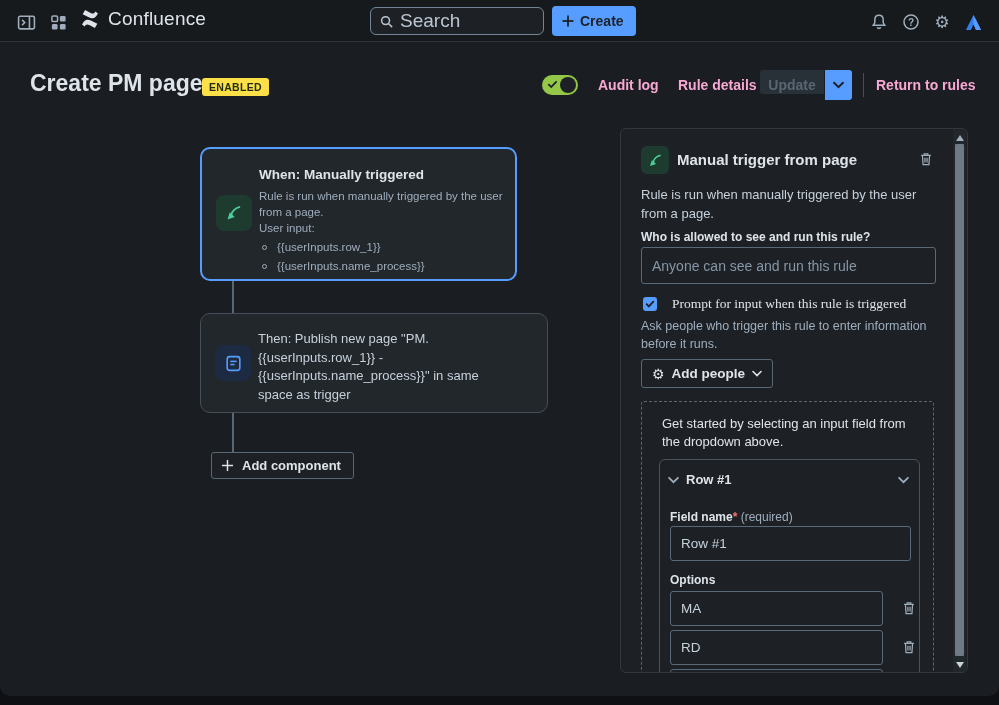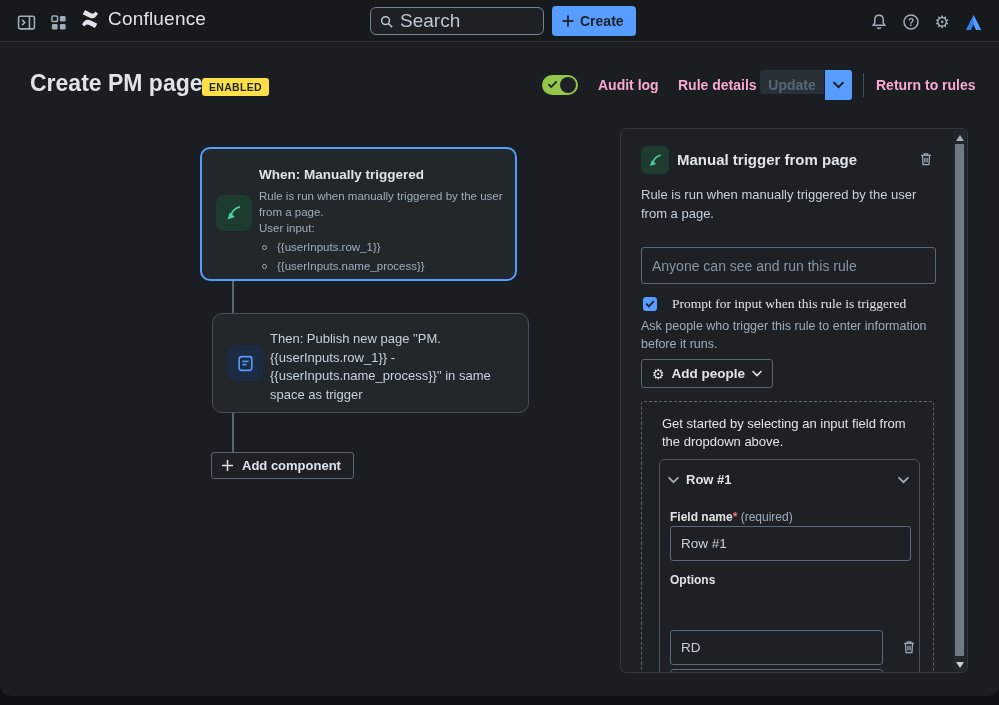--- a/index.html
+++ b/index.html
@@ -24,21 +24,21 @@
   .toggle .knob { position:absolute; right:2px; top:2px; width:16px; height:16px; background:#1d2125; border-radius:50%; }
   .toggle .tick { position:absolute; left:5px; top:4px; }
   .hdr-link { position:absolute; top:77px; color:#f9a8d4; font-size:14px; font-weight:600; cursor:pointer; }
   .update-btn { position:absolute; left:760px; top:70px; width:64px; height:24px; background:#283038; color:#596773; font-size:14px; font-weight:600; border:none; border-radius:3px 0 0 3px; cursor:not-allowed; text-align:center; line-height:30px; }
   .update-caret { position:absolute; left:825px; top:70px; width:27px; height:30px; background:#579dff; border-radius:0 3px 3px 0; display:flex; align-items:center; justify-content:center; cursor:pointer; }
   .hdr-divider { position:absolute; left:863px; top:73px; width:1px; height:24px; background:#454f59; }
 
   
   .card { position:absolute; background:#22272b; border-radius:10px; }
   .when-card { left:200px; top:147px; width:317px; height:134px; border:2px solid #579dff; cursor:pointer; }
-  .then-card { left:212px; top:313px; width:317px; height:100px; border:1px solid #454f59; cursor:pointer; }
+  .then-card { left:200px; top:313px; width:348px; height:100px; border:1px solid #454f59; cursor:pointer; }
   .comp-icon { position:absolute; left:14px; width:36px; height:36px; border-radius:8px; display:flex; align-items:center; justify-content:center; }
   .icon-green { background:#1e3b2f; }
   .icon-blue  { background:#1c2b41; }
   .when-title { position:absolute; left:57px; top:18px; font-size:13.5px; font-weight:600; color:#dee4ea; }
   .when-desc  { position:absolute; left:57px; top:39px; width:252px; font-size:11.5px; color:#9fadbc; line-height:16px; }
   .when-bullets { position:absolute; left:60px; top:92px; }
   .bullet-row { display:flex; align-items:center; gap:10px; margin-bottom:7px;text-align:center; }
   .bullet-dot { width:5px; height:5px; border:1.2px solid #9fadbc; border-radius:50%; flex:none; }
   .bullet-text { font-size:11.5px; color:#9fadbc; }
   .then-text { position:absolute; left:57px; top:16px; width:228px; font-size:13px; color:#c7d1db; line-height:18.5px; }
@@ -229,20 +229,21 @@
             <path d="M3.5 5 H14.5"></path>
             <path d="M7 5 V3.2 H11 V5"></path>
             <path d="M5 5 L5.7 15.2 H12.3 L13 5"></path>
             <line x1="7.8" y1="7.5" x2="7.8" y2="12.8"></line>
             <line x1="10.2" y1="7.5" x2="10.2" y2="12.8"></line>
           </svg>
       </div>
     </div>
 
     <div class="panel-desc">Rule is run when manually triggered by the user from a page.</div>
+    <div class="panel-label">Who is allowed to see and run this rule?</div>
     <input class="perm-input" type="text" placeholder="Anyone can see and run this rule" style="">
 
     <div class="check-row">
       <span class="checkbox">
         <svg width="10" height="10" viewBox="0 0 12 12" fill="none" stroke="#1d2125" stroke-width="2.2" stroke-linecap="round">
             <path d="M2 6.2 L4.6 8.8 L10 3.2"></path>
           </svg>
       </span>
       <span class="check-label">Prompt for input when this rule is triggered</span>
     </div>
@@ -274,20 +275,32 @@
             </span>
         </div>
 
         <div class="field-label-row">
           <b>Field name</b><span class="req-star">*</span><span> (required)</span>
         </div>
         <input class="text-input fieldname-input" type="text" value="Row #1" style="">
 
         <div class="options-label">Options</div>
 
+        <div class="opt-row opt-1">
+          <input class="text-input" type="text" value="MA" style="">
+          <div class="trash-btn" style="position:absolute;">
+            <svg width="16" height="16" viewBox="0 0 18 18" fill="none" stroke="#9fadbc" stroke-width="1.4">
+                <path d="M3.5 5 H14.5"></path>
+                <path d="M7 5 V3.2 H11 V5"></path>
+                <path d="M5 5 L5.7 15.2 H12.3 L13 5"></path>
+                <line x1="7.8" y1="7.5" x2="7.8" y2="12.8"></line>
+                <line x1="10.2" y1="7.5" x2="10.2" y2="12.8"></line>
+              </svg>
+          </div>
+        </div>
         <div class="opt-row opt-2">
           <input class="text-input" type="text" value="RD" style="">
           <div class="trash-btn" style="position:absolute;">
             <svg width="16" height="16" viewBox="0 0 18 18" fill="none" stroke="#9fadbc" stroke-width="1.4">
                 <path d="M3.5 5 H14.5"></path>
                 <path d="M7 5 V3.2 H11 V5"></path>
                 <path d="M5 5 L5.7 15.2 H12.3 L13 5"></path>
                 <line x1="7.8" y1="7.5" x2="7.8" y2="12.8"></line>
                 <line x1="10.2" y1="7.5" x2="10.2" y2="12.8"></line>
               </svg>

